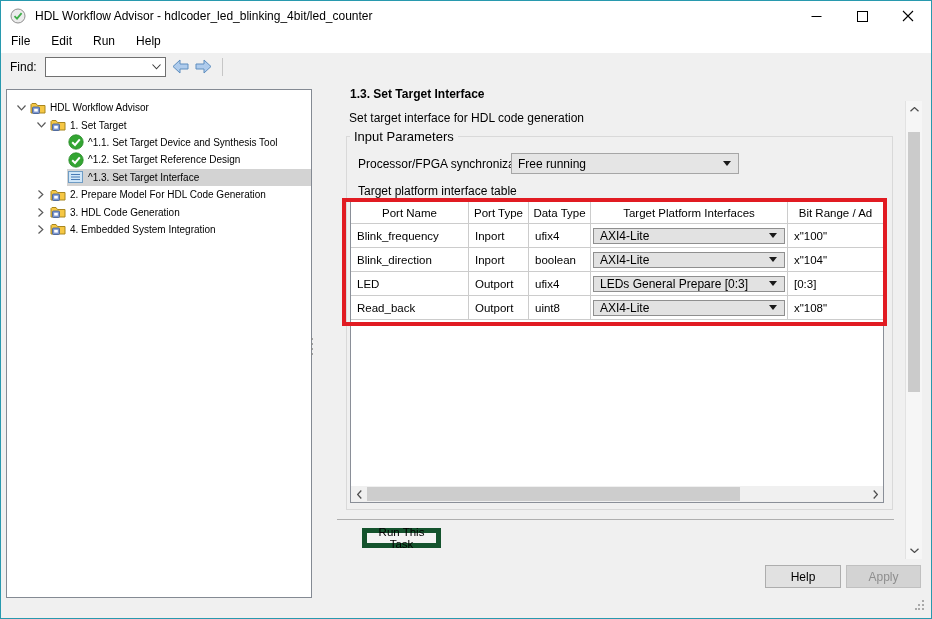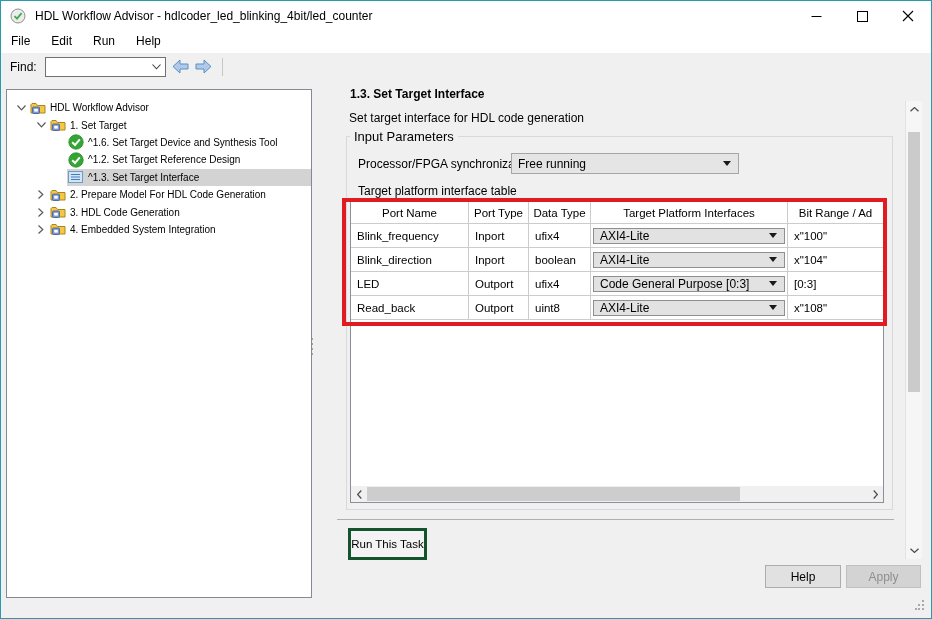--- a/index.html
+++ b/index.html
@@ -88,22 +88,22 @@
 
   
   .vscroll { position:absolute; left:904px; top:100px; width:17px; height:458px; background:#f6f6f6;
              border-left:1px solid #e2e2e2; }
   .vs-btn { position:absolute; left:0; width:16px; height:17px; display:flex; align-items:center; justify-content:center; }
   .vs-up { top:0; } .vs-down { bottom:0; }
   .vs-thumb { position:absolute; left:2px; top:31px; width:12px; height:260px; background:#cbcbcb; }
 
   
   .task-sep { position:absolute; left:336px; top:518px; width:557px; height:1px; background:#afafaf; }
-  .run-btn { position:absolute; left:347px; top:527px; width:79px; height:32px;
-             background:#f3f3f3; border:3px solid #14532d; font-size:11.5px;
+  .run-btn { position:absolute; left:361px; top:527px; width:79px; height:20px;
+             background:#f3f3f3; border:5px solid #14532d; font-size:11.5px;
              display:flex; align-items:center; justify-content:center; cursor:default; }
   .help-btn { position:absolute; left:764px; top:564px; width:76px; height:23px; background:#e1e1e1;
               border:1px solid #adadad; font-size:12px; display:flex; align-items:center; justify-content:center; }
   .apply-btn { position:absolute; left:845px; top:564px; width:75px; height:23px; background:#d3d3d3;
                border:1px solid #c0c0c0; font-size:12px; color:#8e8e8e;
                display:flex; align-items:center; justify-content:center; }
   .grip { position:absolute; right:6px; bottom:4px; }
 </style>
 </head>
 <body>
@@ -204,21 +204,21 @@
     </div>
 
     <div class="tree-row lvl2">
       <span class="tree-icon">
         <svg width="16" height="16" viewBox="0 0 16 16">
           <circle cx="8" cy="8" r="7.2" fill="#33a532" stroke="#2a8c29" stroke-width="0.8"></circle>
           <path d="M4.2 8.3 L7 11 L11.8 5.4" fill="none" stroke="#fff" stroke-width="2"></path>
         </svg>
       </span>
       <span class="row-content">
-          <span>^1.6. Set Target Device and Synthesis Tool</span>
+          <span>^1.1. Set Target Device and Synthesis Tool</span>
         </span>
     </div>
 
     <div class="tree-row lvl2">
       <span class="tree-icon">
         <svg width="16" height="16" viewBox="0 0 16 16">
           <circle cx="8" cy="8" r="7.2" fill="#33a532" stroke="#2a8c29" stroke-width="0.8"></circle>
           <path d="M4.2 8.3 L7 11 L11.8 5.4" fill="none" stroke="#fff" stroke-width="2"></path>
         </svg>
       </span>
@@ -355,21 +355,21 @@
         </span>
         <span class="cell c5">x"104"</span>
       </div>
 
       <div class="grid-row">
         <span class="cell c1">LED</span>
         <span class="cell c2">Outport</span>
         <span class="cell c3">ufix4</span>
         <span class="cell c4">
           <span class="select-box cell-select">
-            <span class="sel-text">Code General Purpose [0:3]</span>
+            <span class="sel-text">LEDs General Prepare [0:3]</span>
             <span class="tri-down"></span>
           </span>
         </span>
         <span class="cell c5">[0:3]</span>
       </div>
 
       <div class="grid-row">
         <span class="cell c1">Read_back</span>
         <span class="cell c2">Outport</span>
         <span class="cell c3">uint8</span>

